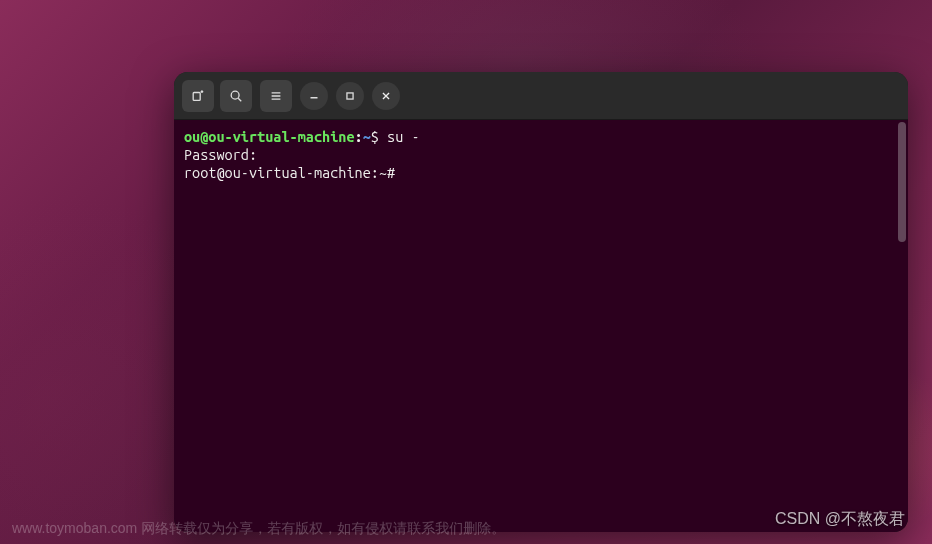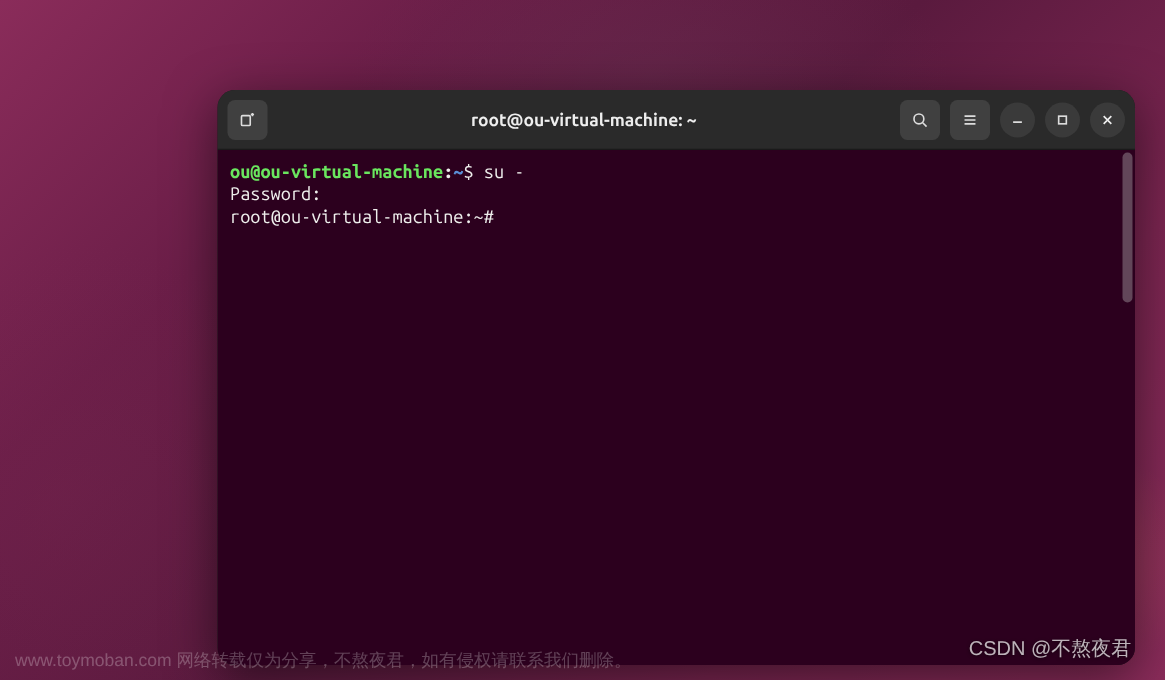--- a/index.html
+++ b/index.html
@@ -110,21 +110,20 @@
 <div class="terminal-window">
   <div class="titlebar">
     <div class="titlebar-left">
       <div class="tb-btn">
         <svg viewBox="0 0 16 16">
             <rect x="2.5" y="4" width="8" height="9" rx="1"></rect>
             <path d="M11 3 h3 M12.5 1.5 v3"></path>
           </svg>
       </div>
     </div>
-    <div class="titlebar-center">root@ou-virtual-machine: ~</div>
     <div class="titlebar-right">
       <div class="tb-btn">
         <svg viewBox="0 0 16 16">
             <circle cx="7" cy="7" r="4.5"></circle>
             <path d="M10.5 10.5 L14 14"></path>
           </svg>
       </div>
       <div class="tb-btn">
         <svg viewBox="0 0 16 16">
             <path d="M3 4.5 H13 M3 8 H13 M3 11.5 H13"></path>
@@ -147,14 +146,14 @@
       </div>
     </div>
   </div>
   <div class="terminal-body"><span class="prompt-user">ou@ou-virtual-machine</span><span class="prompt-colon">:</span><span class="prompt-path">~</span><span class="prompt-sym">$ </span><span class="cmd">su -</span>
 <span class="out">Password: </span>
 <span class="out">root@ou-virtual-machine:~# </span>
     <div class="scrollbar"></div>
   </div>
 </div>
 
-<div class="watermark1">www.toymoban.com 网络转载仅为分享，不熬夜君，如有侵权请联系我们删除。</div>
+<div class="watermark1">www.toymoban.com 网络转载仅为分享，若有版权，如有侵权请联系我们删除。</div>
 <div class="watermark2">CSDN @不熬夜君</div>
 
 </body></html>

